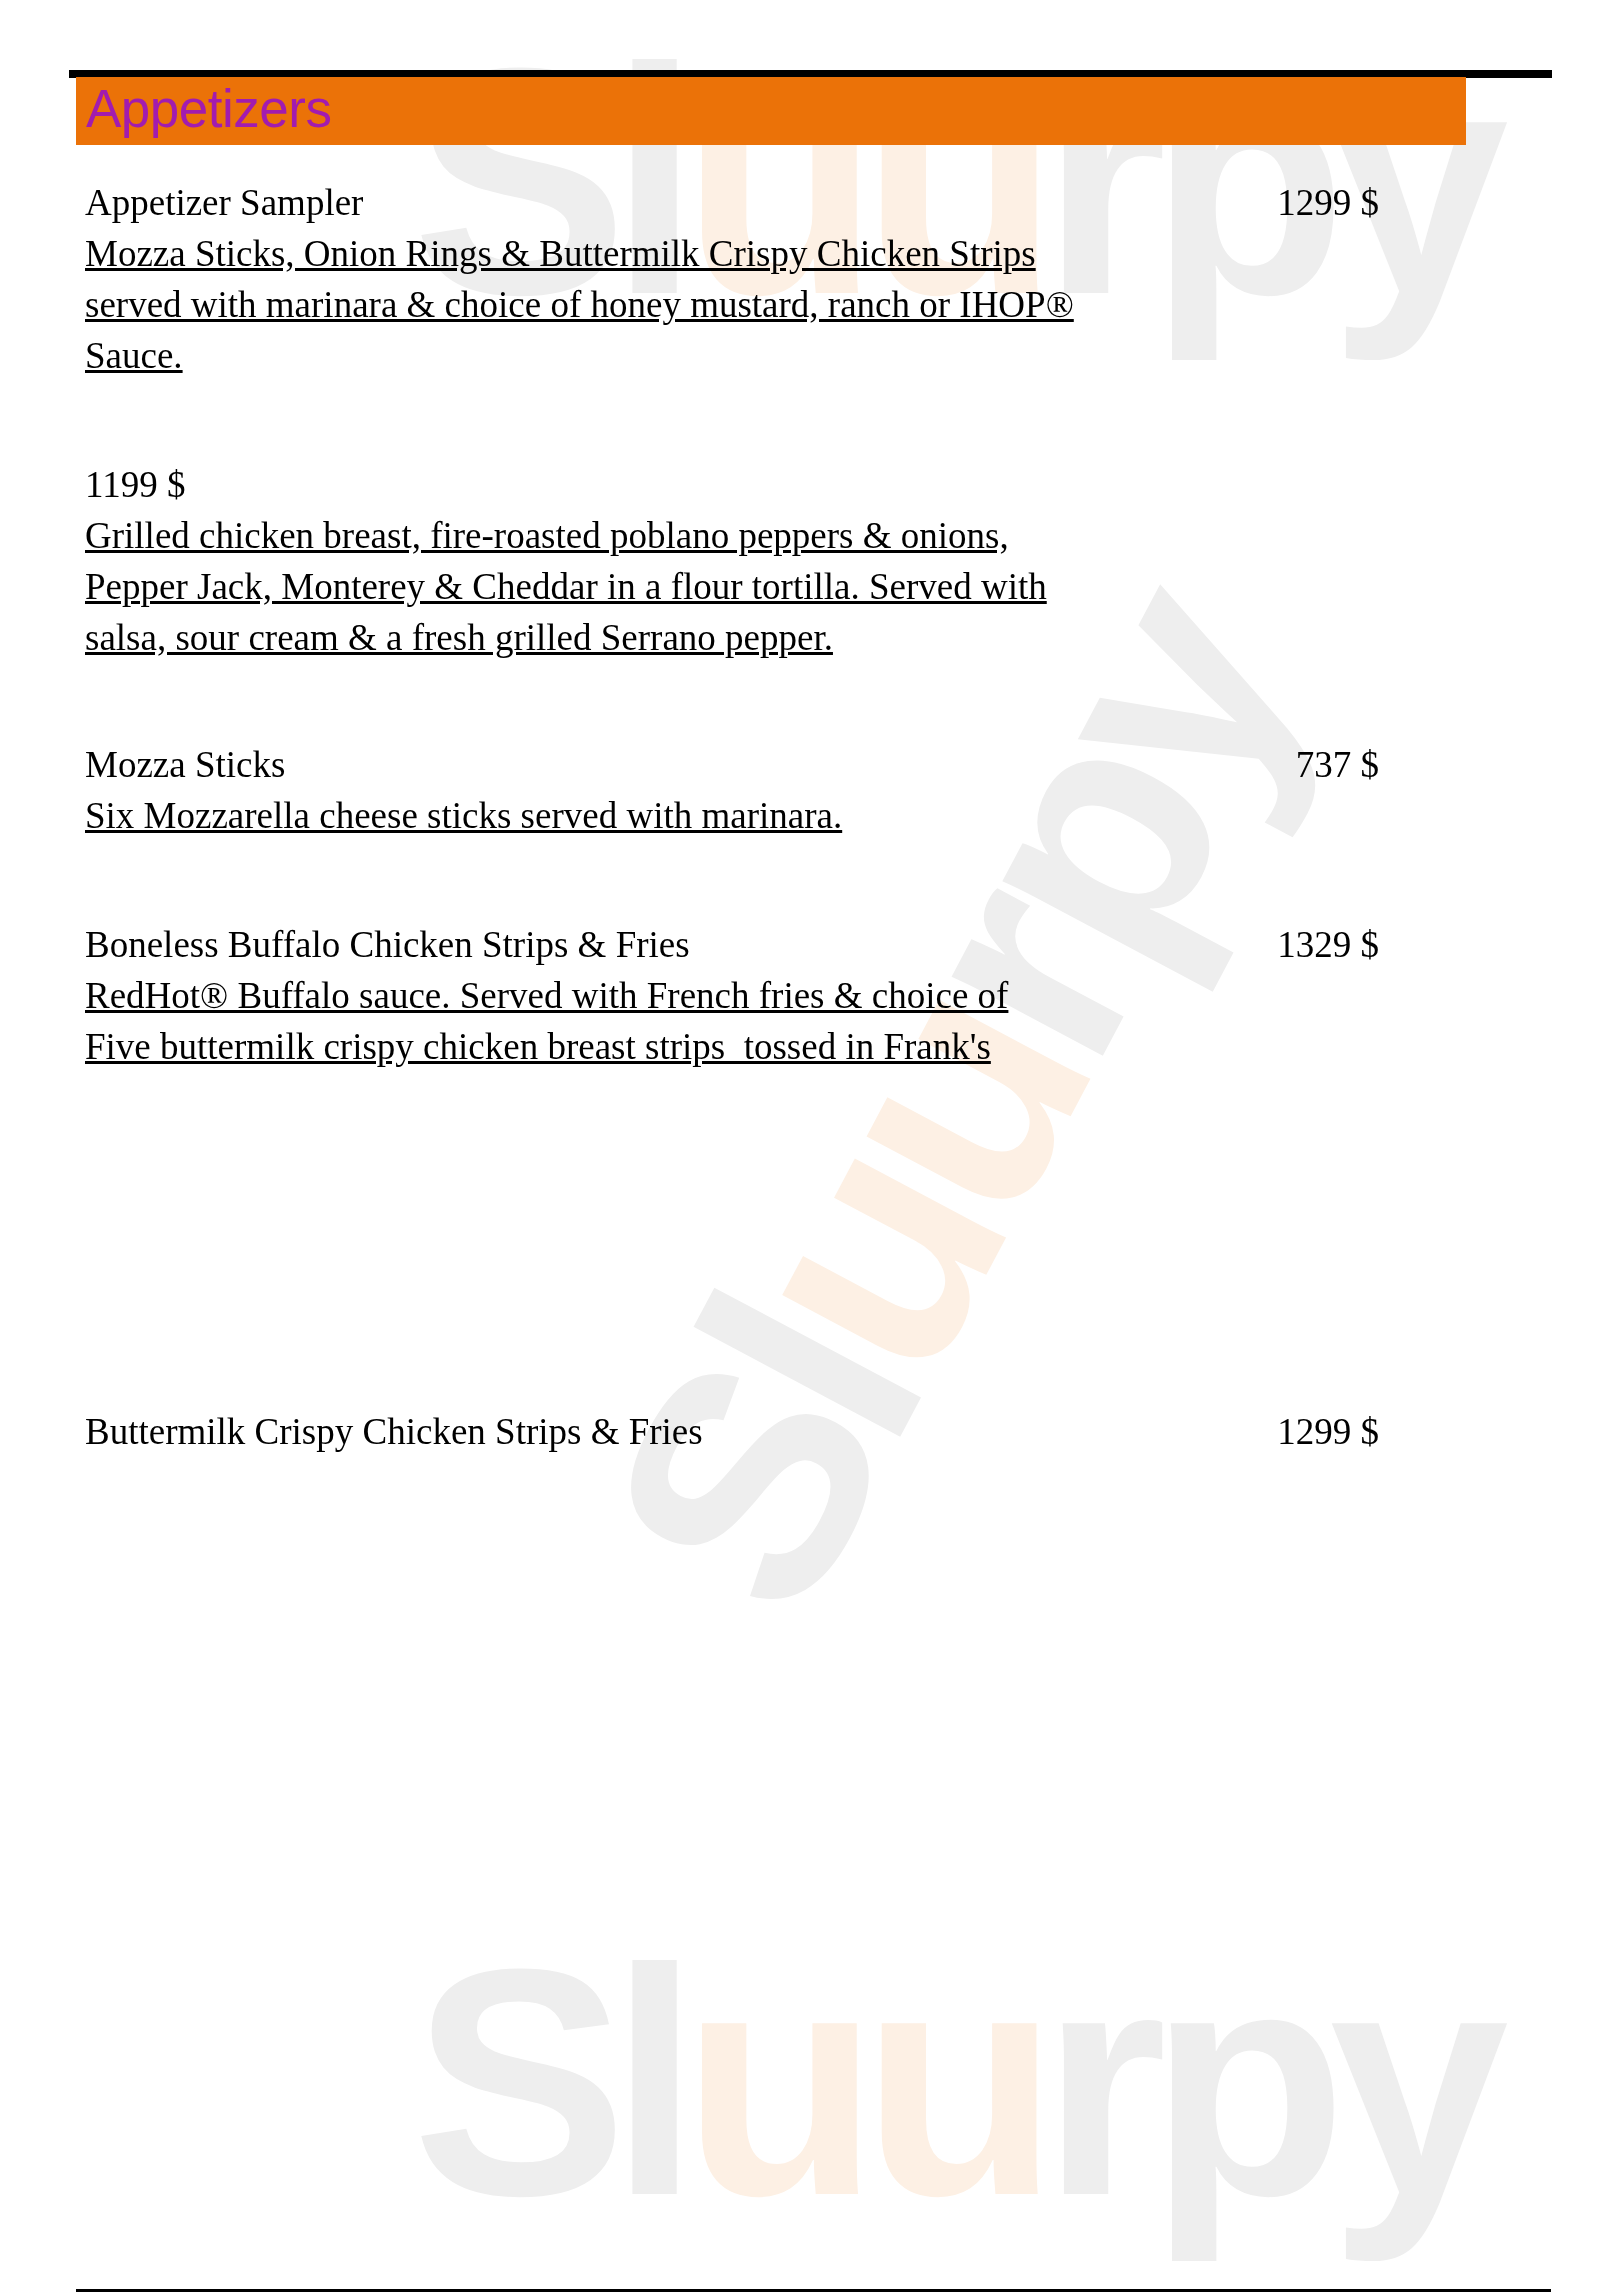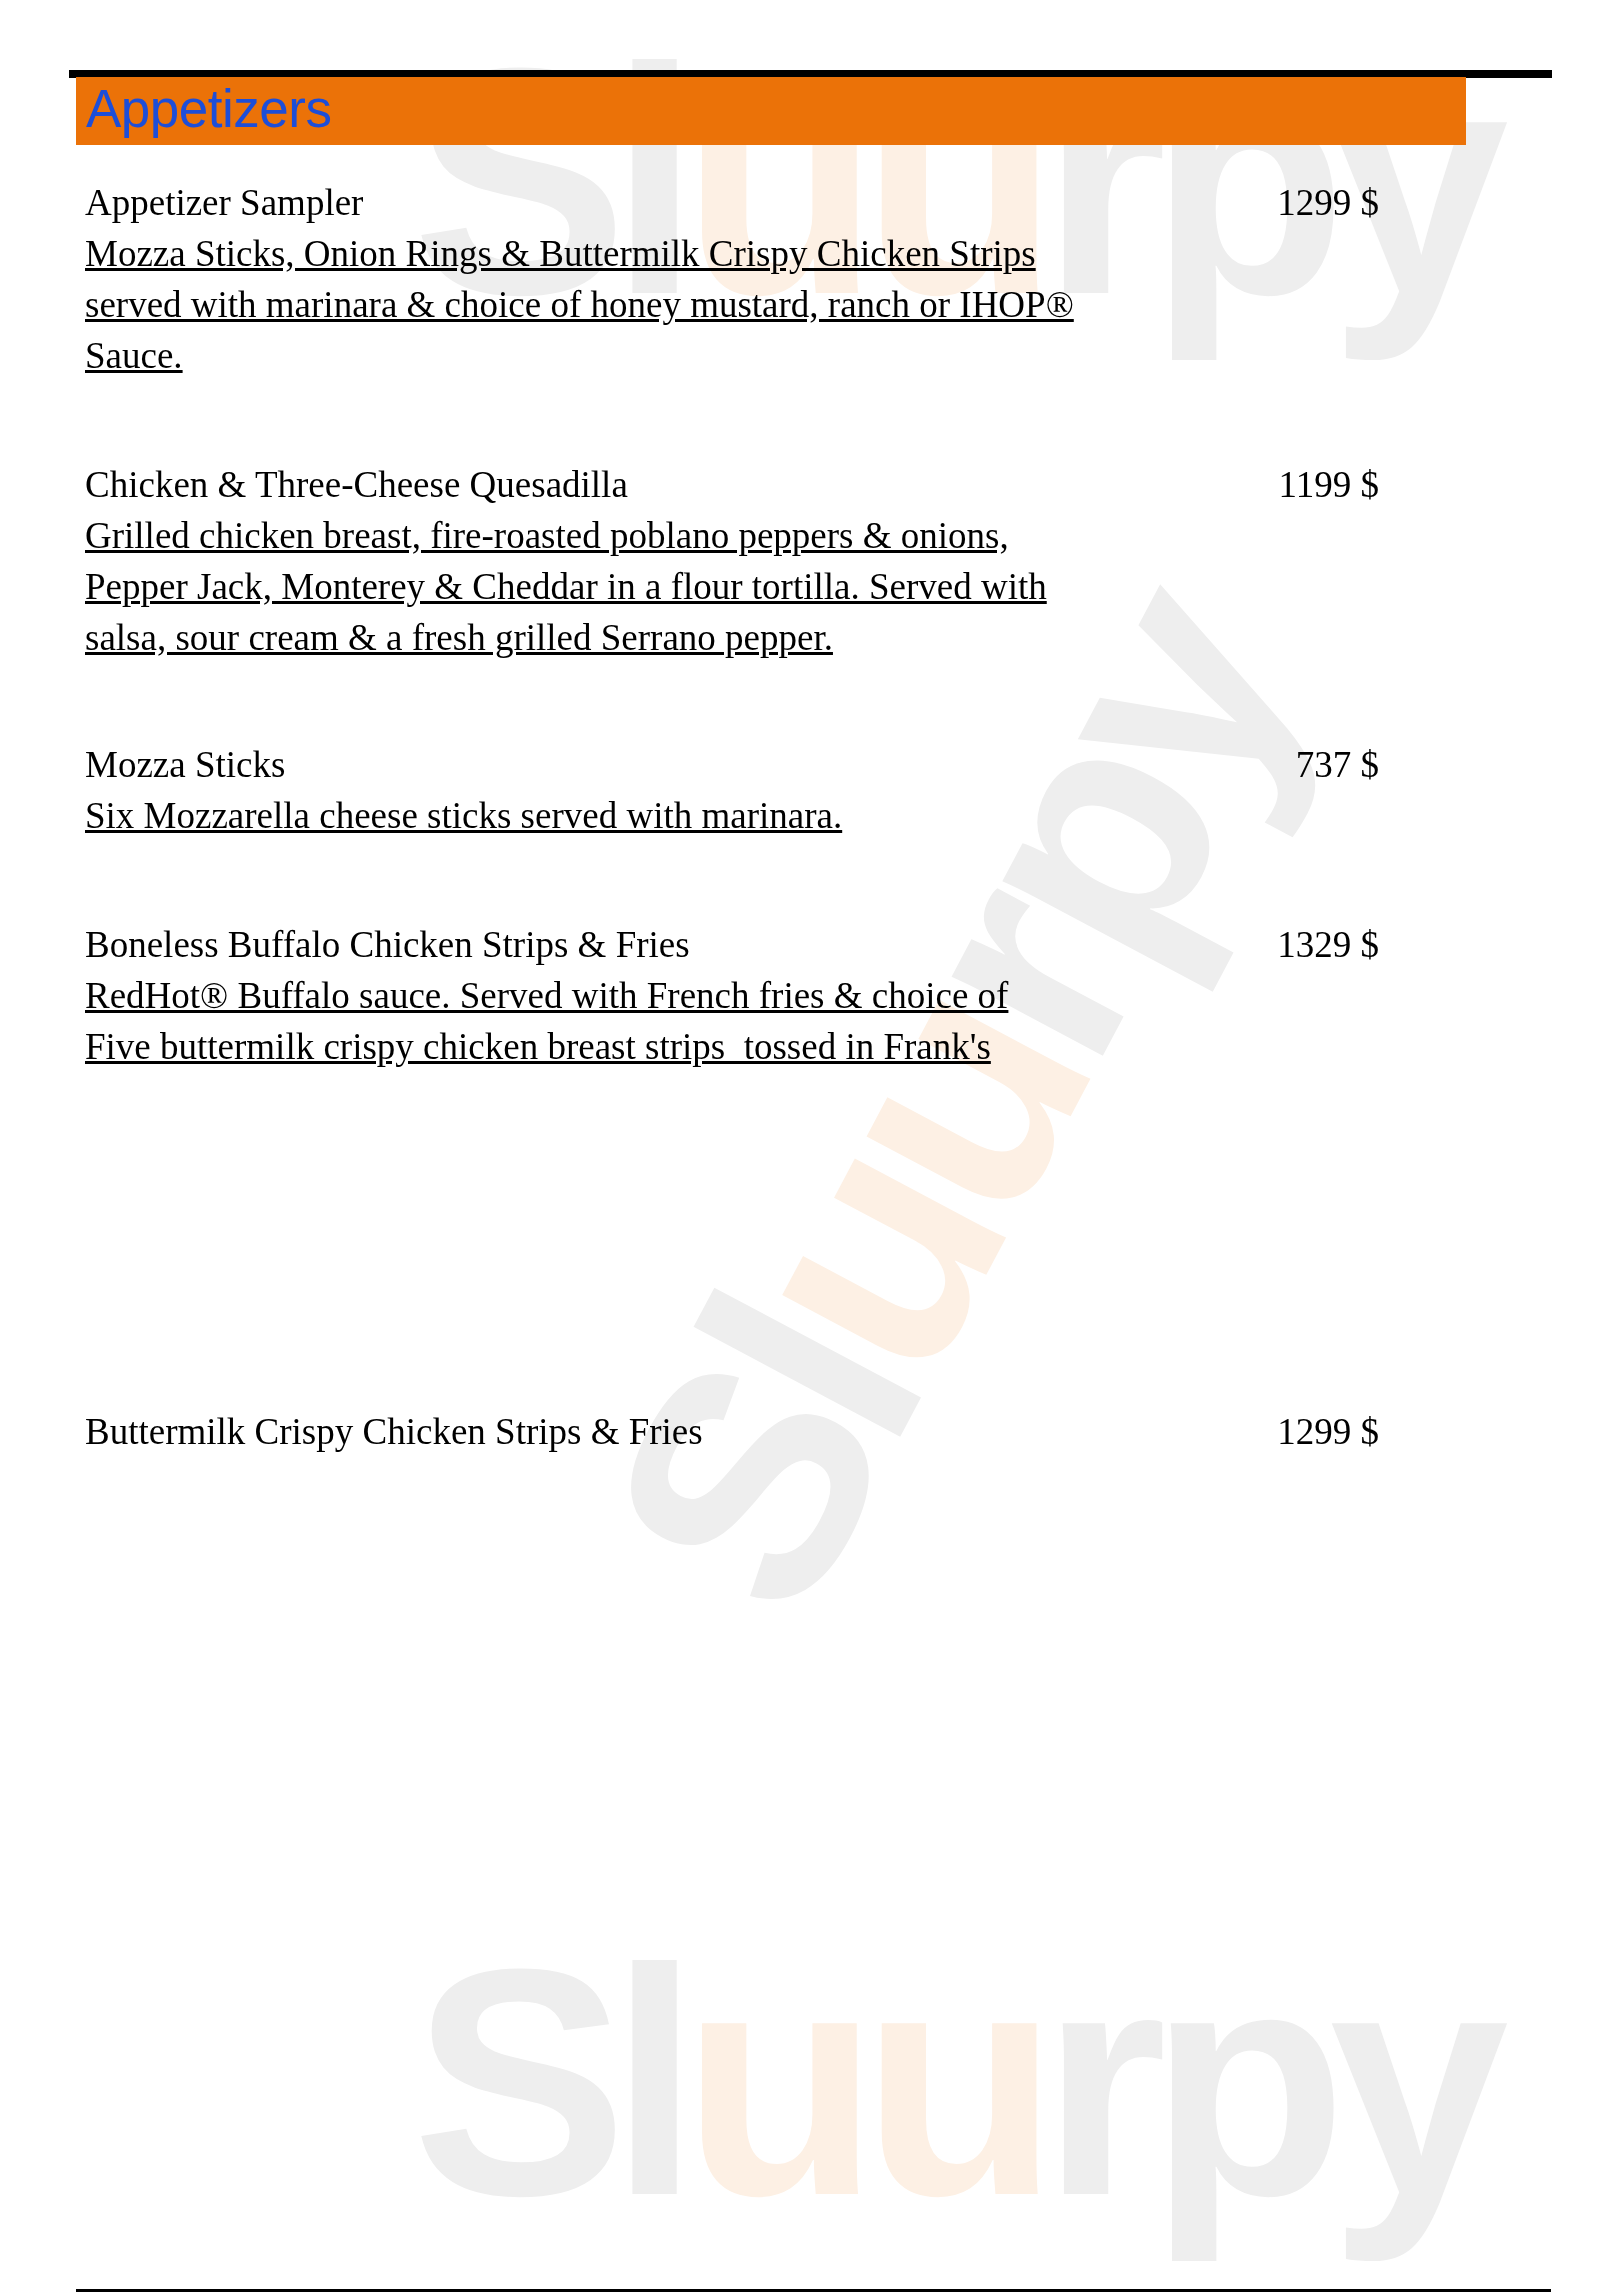--- a/index.html
+++ b/index.html
@@ -1,21 +1,21 @@
 <!DOCTYPE html>
 <html><head>
 <meta charset="utf-8">
 <style>
   html, body { margin: 0; padding: 0; background: #ffffff; }
   body { width: 1621px; height: 2293px; position: relative; overflow: hidden; }
   .page { position: absolute; inset: 0; }
   .top-rule { position: absolute; left: 69px; top: 70px; width: 1483px; height: 7.8px; background: #000000; }
   .bottom-rule { position: absolute; left: 76px; top: 2289px; width: 1475px; height: 2.9px; background: #000000; }
   .section-bar { position: absolute; left: 76px; top: 77px; width: 1390px; height: 68px; background: #eb7208; }
-  .section-title { position: absolute; left: 86px; top: 79px; font-family: "Liberation Sans", sans-serif; font-size: 53px; line-height: 59px; color: #1d4ed8; letter-spacing: -0.5px; }
+  .section-title { position: absolute; left: 86px; top: 79px; font-family: "Liberation Sans", sans-serif; font-size: 53px; line-height: 59px; color: #a21caf; letter-spacing: -0.5px; }
 
   .watermark { position: absolute; font-family: "Liberation Sans", sans-serif; font-weight: bold; font-size: 323px; line-height: 1; letter-spacing: -17.6px; white-space: nowrap; pointer-events: none; z-index: 0; }
   .watermark .g { color: #eeeeee; }
   .watermark .o { color: #fdf0e4; }
   .wm-top { left: 412px; top: 19.6px; }
   .wm-mid { left: 412px; top: 941px; transform: rotate(-62deg); transform-origin: 50% 50%; }
   .wm-bot { left: 412px; top: 1921px; }
 
   .item { position: absolute; left: 85px; width: 1294px; z-index: 1; font-family: "Liberation Serif", serif; font-size: 37px; line-height: 51px; color: #000000; }
   .item-head { display: flex; justify-content: space-between; align-items: center; }
@@ -55,21 +55,20 @@
     </div>
     <div class="item-desc">
       <span class="desc-line">Mozza Sticks, Onion Rings &amp; Buttermilk Crispy Chicken Strips</span>
       <span class="desc-line">served with marinara &amp; choice of honey mustard, ranch or IHOP®</span>
       <span class="desc-line">Sauce.</span>
     </div>
   </div>
 
   <div class="item i2">
     <div class="item-head">
-      <span class="item-name">Chicken &amp; Three-Cheese Quesadilla</span>
       <span class="item-price">1199 $</span>
     </div>
     <div class="item-desc">
       <span class="desc-line">Grilled chicken breast, fire-roasted poblano peppers &amp; onions,</span>
       <span class="desc-line">Pepper Jack, Monterey &amp; Cheddar in a flour tortilla. Served with</span>
       <span class="desc-line">salsa, sour cream &amp; a fresh grilled Serrano pepper.</span>
     </div>
   </div>
 
   <div class="item i3">

